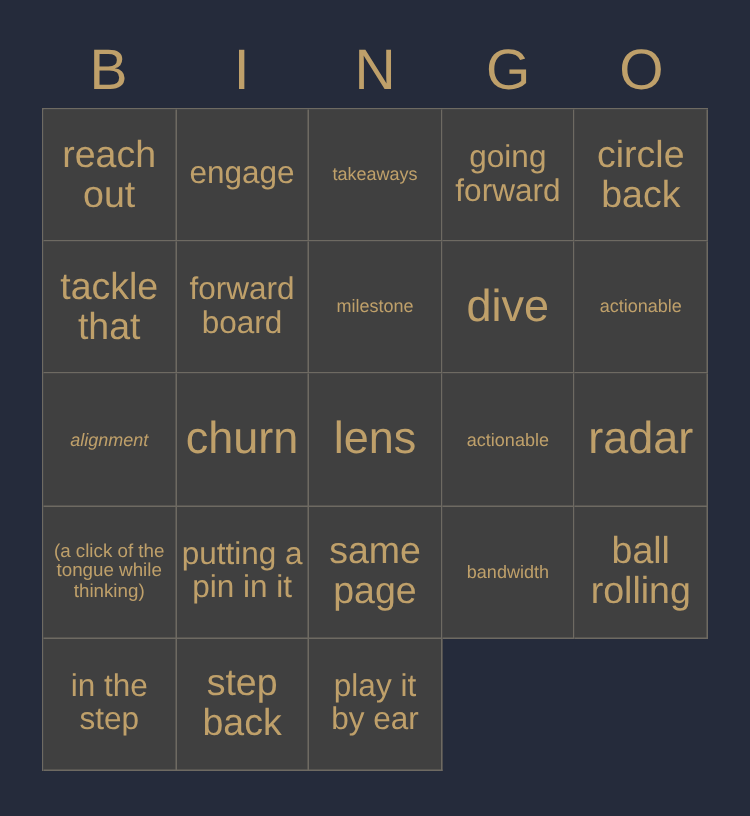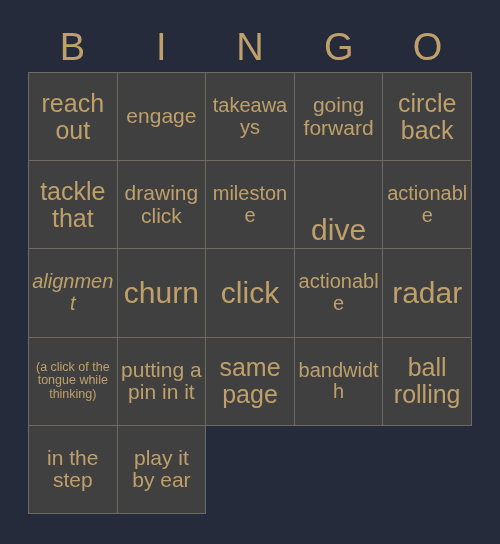--- a/index.html
+++ b/index.html
@@ -72,21 +72,21 @@
     color: #bfa06a;
     line-height: 1.08;
     display: block;
     width: 100%;
     word-break: break-word;
   }
   
   .size-xl  { font-size: 30px; }
   .size-lg  { font-size: 25px; }
   .size-md  { font-size: 21px; }
-  .size-sm  { font-size: 20px; }
+  .size-sm  { font-size: 12px; }
   .size-xs  { font-size: 12.5px; }
   .size-free{ font-size: 14px; line-height: 1.22; }
 </style>
 </head>
 <body style="background: rgb(37, 43, 59);">
 
 <div id="bingo-card" style="background: rgb(37, 43, 59);">
 
   <div id="bingo-header">
     <div class="header-letter" style="color: rgb(191, 160, 106);">B</div>
@@ -109,39 +109,39 @@
       <div class="bingo-cell" style="border-right-color: rgb(110, 106, 98); border-bottom-color: rgb(110, 106, 98);">
         <span class="cell-text size-md" style="color: rgb(191, 160, 106);">going forward</span>
       </div>
       <div class="bingo-cell" style="border-right-color: rgb(110, 106, 98); border-bottom-color: rgb(110, 106, 98);">
         <span class="cell-text size-lg" style="color: rgb(191, 160, 106);">circle back</span>
       </div>
       <div class="bingo-cell" style="border-right-color: rgb(110, 106, 98); border-bottom-color: rgb(110, 106, 98);">
         <span class="cell-text size-lg" style="color: rgb(191, 160, 106); text-align: center;">tackle that</span>
       </div>
       <div class="bingo-cell" style="border-right-color: rgb(110, 106, 98); border-bottom-color: rgb(110, 106, 98);">
-        <span class="cell-text size-md" style="color: rgb(191, 160, 106);">drawing click</span>
+        <span class="cell-text size-md" style="color: rgb(191, 160, 106);">forward board</span>
       </div>
       <div class="bingo-cell" style="border-right-color: rgb(110, 106, 98); border-bottom-color: rgb(110, 106, 98);">
         <span class="cell-text size-sm" style="color: rgb(191, 160, 106);">milestone</span>
       </div>
-      <div class="bingo-cell" style="border-right-color: rgb(110, 106, 98); border-bottom-color: rgb(110, 106, 98); align-items: flex-end;">
+      <div class="bingo-cell" style="border-right-color: rgb(110, 106, 98); border-bottom-color: rgb(110, 106, 98);">
         <span class="cell-text size-xl" style="color: rgb(191, 160, 106);">dive</span>
       </div>
       <div class="bingo-cell" style="border-right-color: rgb(110, 106, 98); border-bottom-color: rgb(110, 106, 98);">
         <span class="cell-text size-sm" style="color: rgb(191, 160, 106);">actionable</span>
       </div>
       <div class="bingo-cell" style="border-right-color: rgb(110, 106, 98); border-bottom-color: rgb(110, 106, 98); font-style: italic;">
         <span class="cell-text size-sm" style="color: rgb(191, 160, 106);">alignment</span>
       </div>
       <div class="bingo-cell" style="border-right-color: rgb(110, 106, 98); border-bottom-color: rgb(110, 106, 98);">
         <span class="cell-text size-xl" style="color: rgb(191, 160, 106);">churn</span>
       </div>
       <div class="bingo-cell" style="border-right-color: rgb(110, 106, 98); border-bottom-color: rgb(110, 106, 98);">
-        <span class="cell-text size-xl" style="color: rgb(191, 160, 106);">click</span>
+        <span class="cell-text size-xl" style="color: rgb(191, 160, 106);">lens</span>
       </div>
       <div class="bingo-cell" style="border-right-color: rgb(110, 106, 98); border-bottom-color: rgb(110, 106, 98);">
         <span class="cell-text size-sm" style="color: rgb(191, 160, 106);">actionable</span>
       </div>
       <div class="bingo-cell" style="border-right-color: rgb(110, 106, 98); border-bottom-color: rgb(110, 106, 98);">
         <span class="cell-text size-xl" style="color: rgb(191, 160, 106);">radar</span>
       </div>
       <div class="bingo-cell" style="border-right-color: rgb(110, 106, 98); border-bottom-color: rgb(110, 106, 98);">
         <span class="cell-text size-xs" style="color: rgb(191, 160, 106);">(a click of the tongue while thinking)</span>
       </div>
@@ -154,17 +154,20 @@
       <div class="bingo-cell" style="border-right-color: rgb(110, 106, 98); border-bottom-color: rgb(110, 106, 98);">
         <span class="cell-text size-sm" style="color: rgb(191, 160, 106);">bandwidth</span>
       </div>
       <div class="bingo-cell" style="border-right-color: rgb(110, 106, 98); border-bottom-color: rgb(110, 106, 98);">
         <span class="cell-text size-lg" style="color: rgb(191, 160, 106);">ball rolling</span>
       </div>
       <div class="bingo-cell" style="border-right-color: rgb(110, 106, 98); border-bottom-color: rgb(110, 106, 98);">
         <span class="cell-text size-md" style="color: rgb(191, 160, 106);">in the step</span>
       </div>
       <div class="bingo-cell" style="border-right-color: rgb(110, 106, 98); border-bottom-color: rgb(110, 106, 98);">
+        <span class="cell-text size-lg" style="color: rgb(191, 160, 106);">step back</span>
+      </div>
+      <div class="bingo-cell" style="border-right-color: rgb(110, 106, 98); border-bottom-color: rgb(110, 106, 98);">
         <span class="cell-text size-md" style="color: rgb(191, 160, 106);">play it by ear</span>
       </div>
     </div>
 
 </div>
 
 </body></html>

